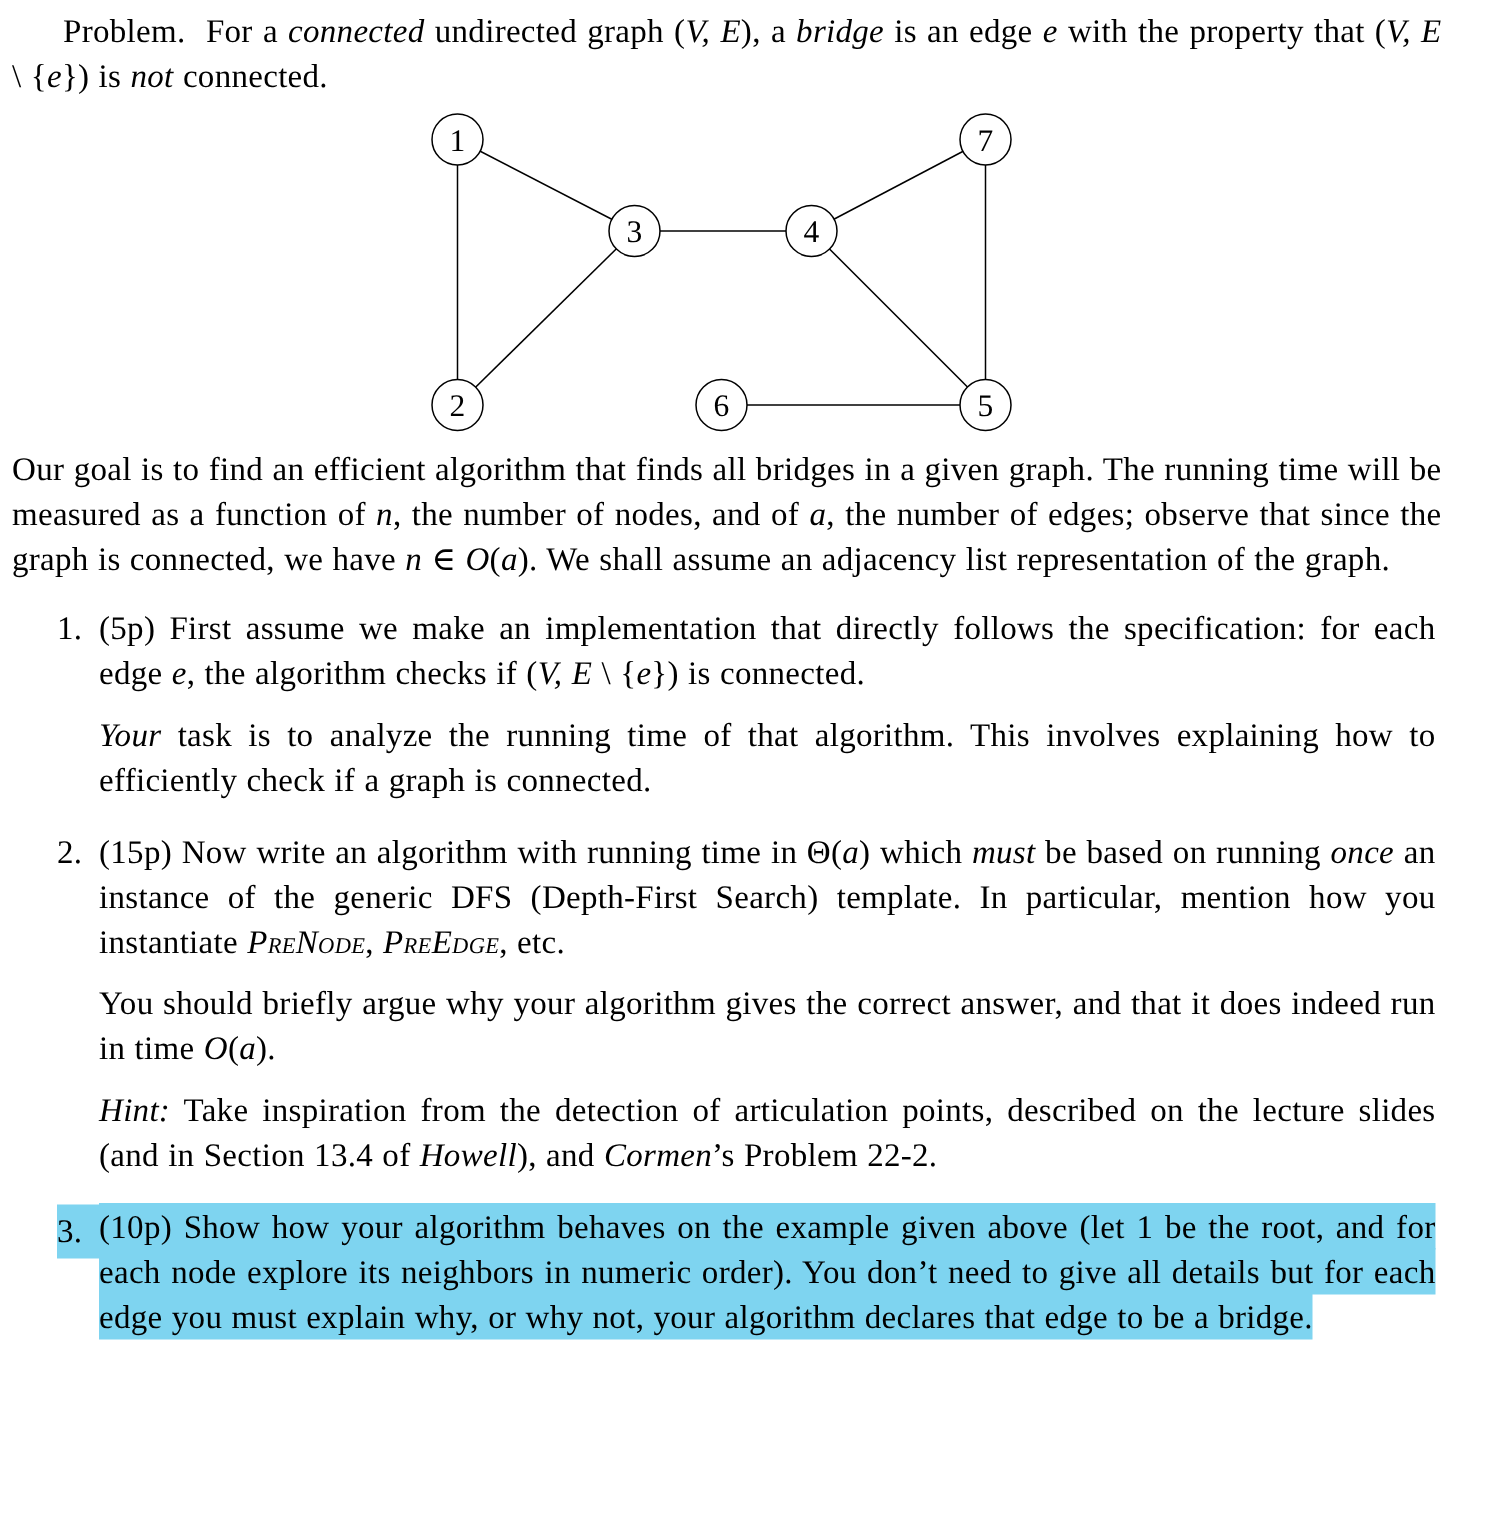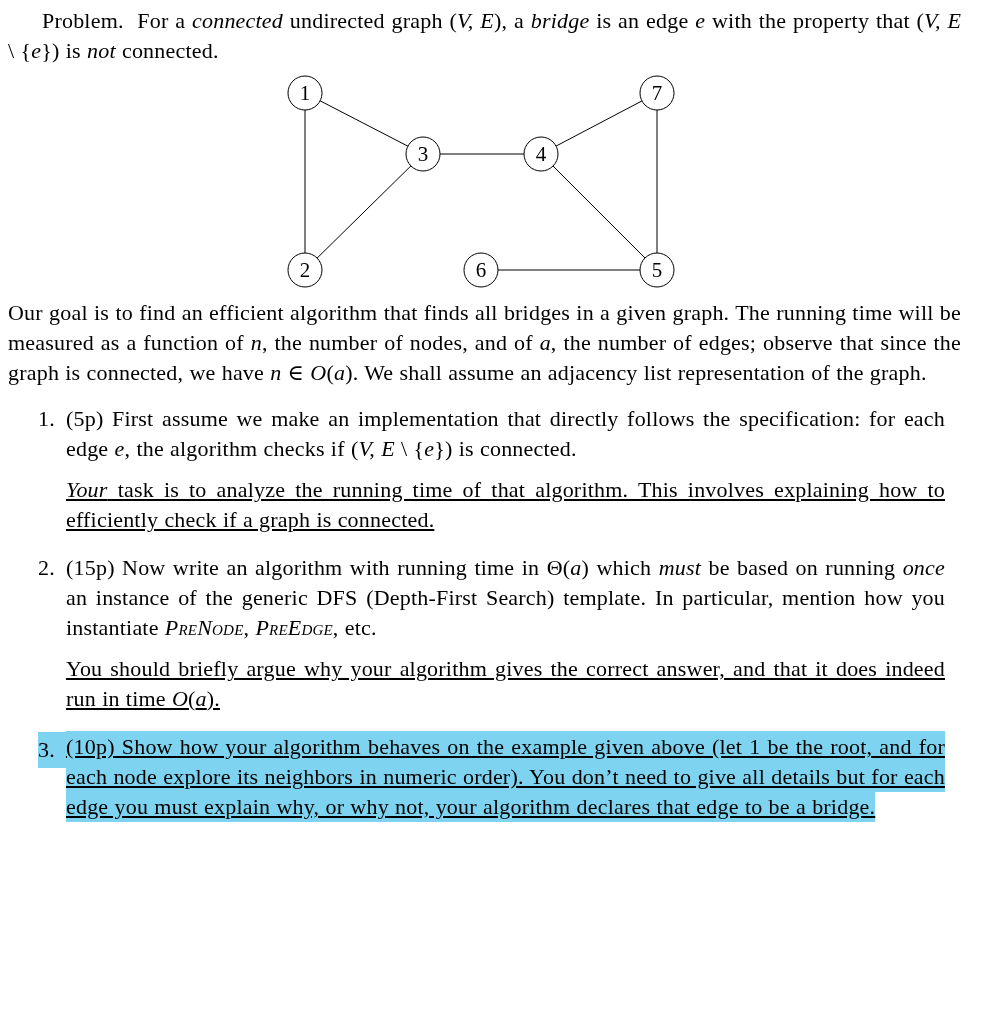--- a/index.html
+++ b/index.html
@@ -23,22 +23,22 @@
     box-decoration-break: clone;
   }
   .figure { margin: 2px 0 6px 0; }
   .figure svg { display: block; }
   .figure text {
     font-family: "Liberation Serif", "DejaVu Serif", serif;
     font-size: 21px; fill: #000;
   }
   .plist { list-style: none; margin: 16px 0 0 0; padding: 0; }
   .item { position: relative; margin: 0 0 18px 58px; }
-  .item .para { margin: 0 16px 11px 0; }
-  .item .para:last-child { margin-bottom: 0; text-decoration: underline; }
+  .item .para { margin: 0 4px 11px 0; }
+  .item .para:last-child { margin-bottom: 0; }
   .num { position: absolute; left: -28px; top: 0; width: 28px; display: inline-block; }
 </style>
 </head>
 <body style="--hl: #7ed4f0;">
 
 <div class="page">
 
   <p class="para"><span class="b">Problem.</span><span>&nbsp; For a </span><span class="i">connected</span><span> undirected graph (</span><span class="i">V, E</span><span>), a </span><span class="i">bridge</span><span> is an edge </span><span class="i">e</span><span> with the property that (</span><span class="i">V, E</span><span> \ {</span><span class="i">e</span><span>}) is </span><span class="i">not</span><span> connected.</span></p>
 
 
@@ -74,20 +74,21 @@
   <ol class="plist">
     <li class="item">
       <span class="num">1.</span>
       <p class="para"><span>(5p) First assume we make an implementation that directly follows the specification: for each edge </span><span class="i">e</span><span>, the algorithm checks if (</span><span class="i">V, E</span><span> \ {</span><span class="i">e</span><span>}) is connected.</span></p>
       <p class="para"><span class="i">Your</span><span> task is to analyze the running time of that algorithm. This involves explaining how to efficiently check if a graph is connected.</span></p>
     </li>
     <li class="item">
       <span class="num">2.</span>
       <p class="para"><span>(15p) Now write an algorithm with running time in Θ(</span><span class="i">a</span><span>) which </span><span class="i">must</span><span> be based on running </span><span class="i">once</span><span> an instance of the generic DFS (Depth-First Search) template. In particular, mention how you instantiate </span><span class="sc">PreNode</span><span>, </span><span class="sc">PreEdge</span><span>, etc.</span></p>
       <p class="para"><span>You should briefly argue why your algorithm gives the correct answer, and that it does indeed run in time </span><span class="i">O</span><span>(</span><span class="i">a</span><span>).</span></p>
+      <p class="para"><span class="i">Hint:</span><span> Take inspiration from the detection of articulation points, described on the lecture slides (and in Section 13.4 of </span><span class="i">Howell</span><span>), and </span><span class="i">Cormen</span><span>’s Problem 22-2.</span></p>
     </li>
     <li class="item">
       <span class="num hl">3.</span>
       <p class="para"><span class="hl">(10p) Show how your algorithm behaves on the example given above (let 1 be the root, and for each node explore its neighbors in numeric order). You don’t need to give all details but for each edge you must explain why, or why not, your algorithm declares that edge to be a bridge.</span></p>
     </li>
   </ol>
 
 </div>
 
 </body></html>

